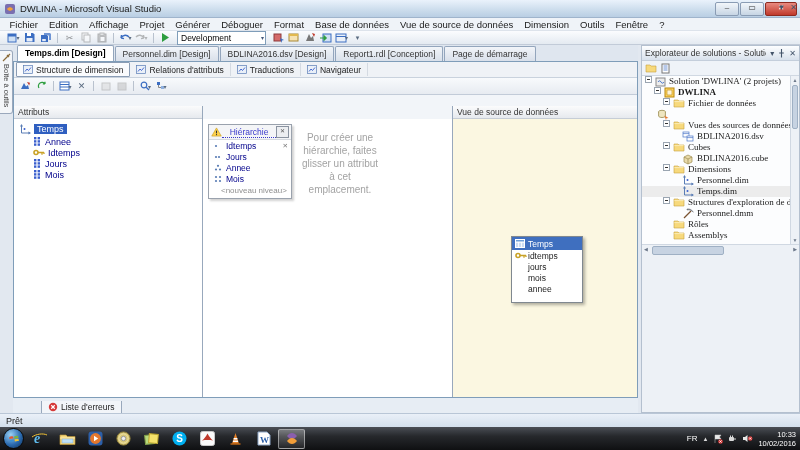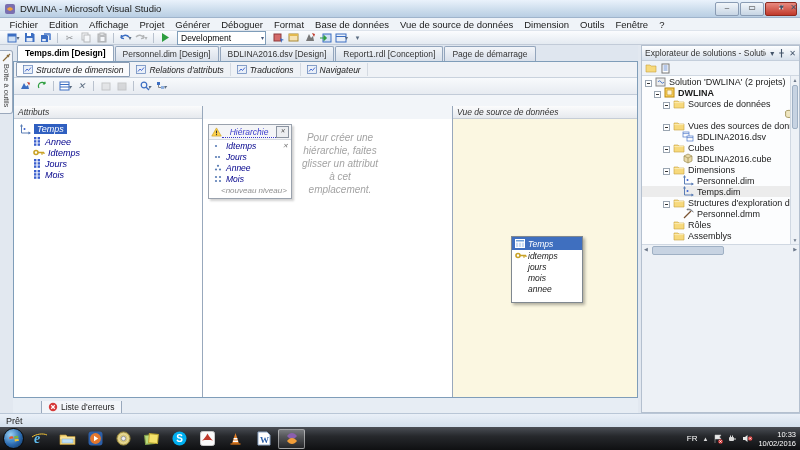--- a/index.html
+++ b/index.html
@@ -43,21 +43,21 @@
   .doctab.active{background:#fff;font-weight:bold;color:#000;height:15px;}
   #docwell-controls{position:absolute;right:3px;top:3px;display:flex;gap:5px;color:#44546A;font-size:8px;}
 
   
   #left-gutter{left:0;top:45px;width:13px;height:368px;background:#E2E8F0;}
   #toolbox-tab{left:0;top:50px;width:13px;height:64px;background:#F4F6F9;border:1px solid #9AA8BC;border-left:none;
     border-radius:0 3px 3px 0;box-sizing:border-box;display:flex;flex-direction:column;align-items:center;padding-top:2px;}
   #toolbox-tab .vtext{writing-mode:vertical-rl;font-size:7.5px;color:#444;margin-top:2px;}
 
   
-  #designer{left:13px;top:61px;width:625px;height:337px;border:1px solid #7F9DB9;background:#F2F5F9;box-sizing:border-box;font-style:italic;}
+  #designer{left:13px;top:61px;width:625px;height:337px;border:1px solid #7F9DB9;background:#F2F5F9;box-sizing:border-box;}
   #innertabs{height:15px;display:flex;align-items:center;background:#EFF2F6;border-bottom:1px solid #C9D2DD;padding-left:2px;}
   .itab{display:flex;align-items:center;gap:3px;font-size:8.5px;color:#222;padding:0 6px;height:13px;border-right:1px solid #D4DAE2;}
   .itab.active{background:#FAFBFD;border:1px solid #8A9CB4;border-radius:1px;}
   #innertoolbar{height:16px;display:flex;align-items:center;background:linear-gradient(#F8FAFC,#E7EBF1);
     border-bottom:1px solid #C2CBD8;padding-left:4px;gap:1px;}
   #panels{position:absolute;left:0;top:32px;right:0;bottom:0;}
   .panel{position:absolute;top:0;bottom:0;border-right:1px solid #98A8BC;box-sizing:border-box;margin-top:12px;}
   .phead{height:13px;background:linear-gradient(#FBFBFC,#E6E9EE);border-bottom:1px solid #C6CDD6;
     font-size:8.5px;color:#333;padding:1px 0 0 4px;box-sizing:border-box;}
   .pbody{position:absolute;left:0;top:13px;right:0;bottom:0;background:#fff;overflow:hidden;}
@@ -90,21 +90,21 @@
   .dpad{height:8px;}
 
   
   #solx{left:641px;top:45px;width:159px;height:368px;background:#EDF1F6;border:1px solid #B4C0CF;box-sizing:border-box;}
   #solx-header{height:15px;background:linear-gradient(#FDFEFF,#D8E1EC);border-bottom:1px solid #C4CEDB;
     display:flex;align-items:center;font-size:8.5px;color:#333;padding:0 3px;box-sizing:border-box;}
   #solx-header .htxt{flex:1;white-space:nowrap;overflow:hidden;}
   #solx-header .hic{font-size:8px;color:#44546A;margin-left:4px;}
   #solx-toolbar{height:14px;background:#EFF3F8;border-bottom:1px solid #D0D8E2;display:flex;align-items:center;gap:4px;padding-left:3px;}
   #solx-tree{position:relative;height:168px;background:#FCFDFE;overflow:hidden;}
-  .trow{height:11px;display:flex;align-items:flex-end;white-space:nowrap;}
+  .trow{height:11px;display:flex;align-items:flex-start;white-space:nowrap;font-family:Liberation Serif, serif;}
   .trow .exp{width:7px;height:7px;border:1px solid #9AA5B1;background:#fff;box-sizing:border-box;position:relative;margin-right:3px;flex:none;}
   .trow .exp::after{content:"";position:absolute;left:1px;right:1px;top:2px;height:1px;background:#333;}
   .trow .sp{width:10px;flex:none;}
   .trow .ticon{margin-right:3px;flex:none;}
   .trow .lbl{font-size:9px;color:#1b1b1b;overflow:hidden;}
   .trow.bold .lbl{font-weight:bold;}
   .trow.sel{background:#ECECEC;}
   #solx-vscroll{position:absolute;right:0;top:0;bottom:0;width:9px;background:#EDF1F6;border-left:1px solid #D0D8E2;box-sizing:border-box;}
   #solx-vscroll .sarr{font-size:5px;color:#6B7789;text-align:center;height:8px;line-height:8px;}
   #solx-vscroll .sthumb{position:absolute;left:1px;right:1px;top:9px;height:42px;background:#C7D3E2;border:1px solid #9FB0C4;border-radius:2px;}
@@ -590,21 +590,21 @@
         <span class="lbl">DWLINA</span>
       </div>
       <div class="trow" style="padding-left: 21px;">
         <span class="exp"></span>
         <span class="ic ticon">
           <svg width="12" height="10" viewBox="0 0 12 10">
             <path d="M1 2h4l1 1h5v6H1z" fill="#F7D97C" stroke="#C8A33C" stroke-width=".6"></path>
             <path d="M1.4 3.6h9.2" stroke="#FBEBB2"></path>
           </svg>
         </span>
-        <span class="lbl">Sources de données</span>
+        <span class="lbl">Fichier de données</span>
       </div>
       <div class="trow" style="padding-left: 15px; flex-direction: column;">
         <span class="sp"></span>
         <span class="ic ticon">
           <svg width="12" height="11" viewBox="0 0 12 11">
             <ellipse cx="5" cy="2.8" rx="3.4" ry="1.5" fill="#EFE6C0" stroke="#8A7B3A" stroke-width=".7"></ellipse>
             <path d="M1.6 2.8v4.2c0 .8 1.5 1.5 3.4 1.5s3.4-.7 3.4-1.5V2.8" fill="#EFE6C0" stroke="#8A7B3A" stroke-width=".7"></path>
             <path d="M7.5 6.5l4 2.4-2.1.4-.4 2z" fill="#E4782E"></path>
           </svg>
         </span>

